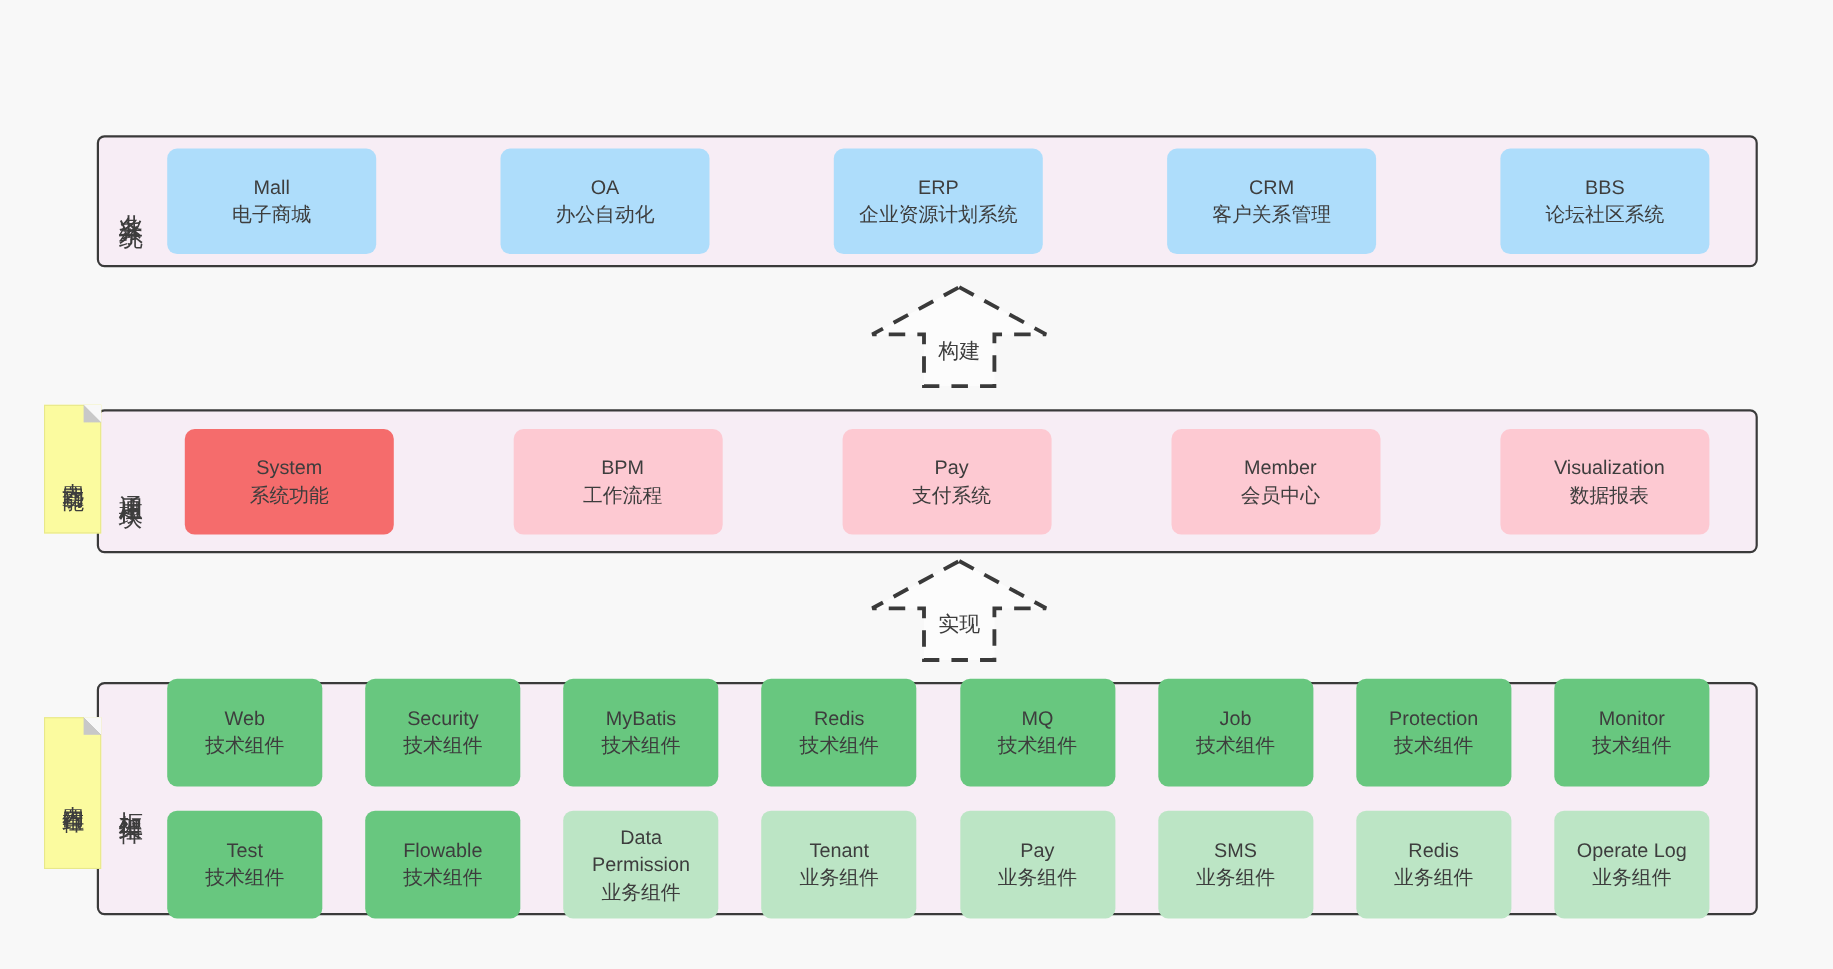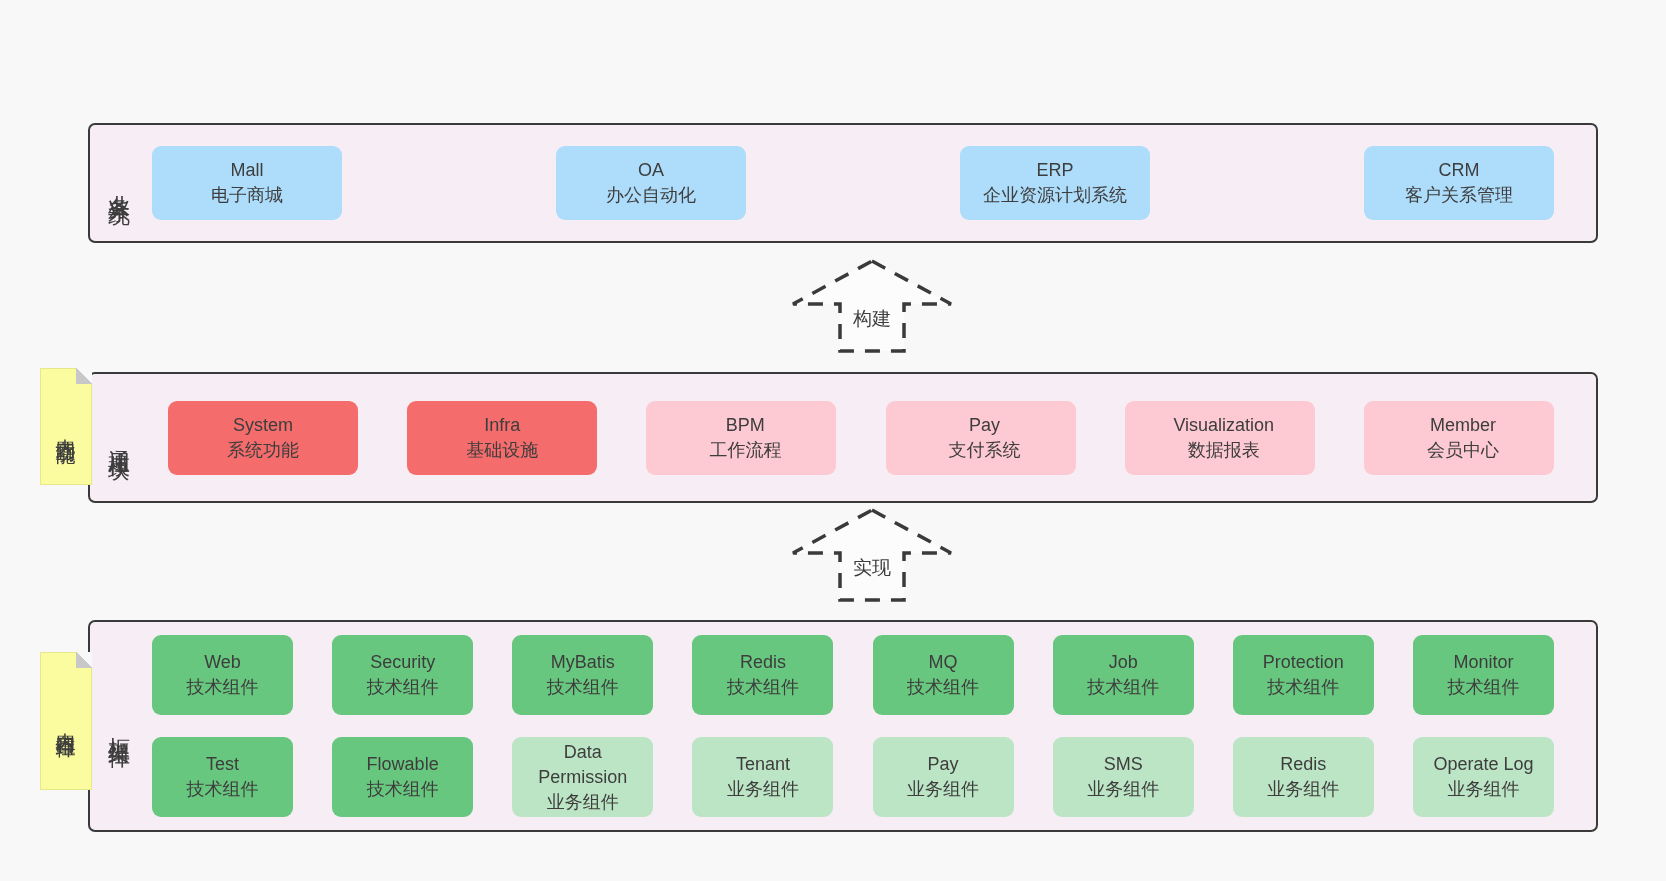--- a/index.html
+++ b/index.html
@@ -31,22 +31,22 @@
     font-size:22px;line-height:34px;letter-spacing:3px;
     margin-left:12px;flex:0 0 34px;text-align:center;
   }
   .rows{flex:1;display:flex;flex-direction:column;gap:22px;padding:0 42px 0 16px;}
   .row{display:flex;justify-content:space-between;}
   .box{
     border-radius:9px;display:flex;flex-direction:column;
     align-items:center;justify-content:center;text-align:center;
     font-size:18px;line-height:25px;padding:4px 8px;
   }
-  .row-6 .box{width:190px;height:74px;}
-  .row-8 .box{width:141px;height:80px;}
+  .row-6 .box{width:190px;height:96px;}
+  .row-8 .box{width:141px;height:98px;}
   .box.blue{background:var(--blue,#aeddfb);}
   .box.red{background:var(--red,#f56c6c);}
   .box.pink{background:var(--pink,#fdc9d2);padding-left:16px;}
   .box.green{background:var(--green,#68c77f);}
   .box.lightGreen{background:var(--lightGreen,#bce5c5);}
   .sticky{
     position:absolute;left:40px;width:52px;z-index:5;
     background:var(--stickyYellow,#fbfb9f);
     border:1px solid #e8e88a;
     display:flex;align-items:center;justify-content:center;
@@ -86,20 +86,24 @@
         <div>办公自动化</div>
       </div>
       <div class="box blue">
         <div>ERP</div>
         <div>企业资源计划系统</div>
       </div>
       <div class="box blue">
         <div>CRM</div>
         <div>客户关系管理</div>
       </div>
+      <div class="box blue">
+        <div>BBS</div>
+        <div>论坛社区系统</div>
+      </div>
     </div>
   </div>
 </div>
 
 <div class="arrow" id="arrow-build">
   <svg width="200" height="100" viewBox="0 0 200 100">
     <polygon points="100,5 179,48 132,48 132,95 68,95 68,48 21,48" fill="#fcfcfc" stroke="#3a3a3a" stroke-width="3.5" stroke-dasharray="15 11"></polygon>
   </svg>
   <span class="arrow-label">构建</span>
 </div>
@@ -108,39 +112,35 @@
   <span class="sticky-label">内置功能</span>
 </div>
 <div class="section" id="sec-common">
   <div class="section-label">通用模块</div>
   <div class="rows">
     <div class="row row-6">
       <div class="box red">
         <div>System</div>
         <div>系统功能</div>
       </div>
-      <div class="box red">
-        <div>Infra</div>
-        <div>基础设施</div>
-      </div>
       <div class="box pink">
         <div>BPM</div>
         <div>工作流程</div>
       </div>
       <div class="box pink">
         <div>Pay</div>
         <div>支付系统</div>
       </div>
       <div class="box pink">
+        <div>Member</div>
+        <div>会员中心</div>
+      </div>
+      <div class="box pink">
         <div>Visualization</div>
         <div>数据报表</div>
-      </div>
-      <div class="box pink">
-        <div>Member</div>
-        <div>会员中心</div>
       </div>
     </div>
   </div>
 </div>
 
 <div class="arrow" id="arrow-implement">
   <svg width="200" height="100" viewBox="0 0 200 100">
     <polygon points="100,5 179,48 132,48 132,95 68,95 68,48 21,48" fill="#fcfcfc" stroke="#3a3a3a" stroke-width="3.5" stroke-dasharray="15 11"></polygon>
   </svg>
   <span class="arrow-label">实现</span>

